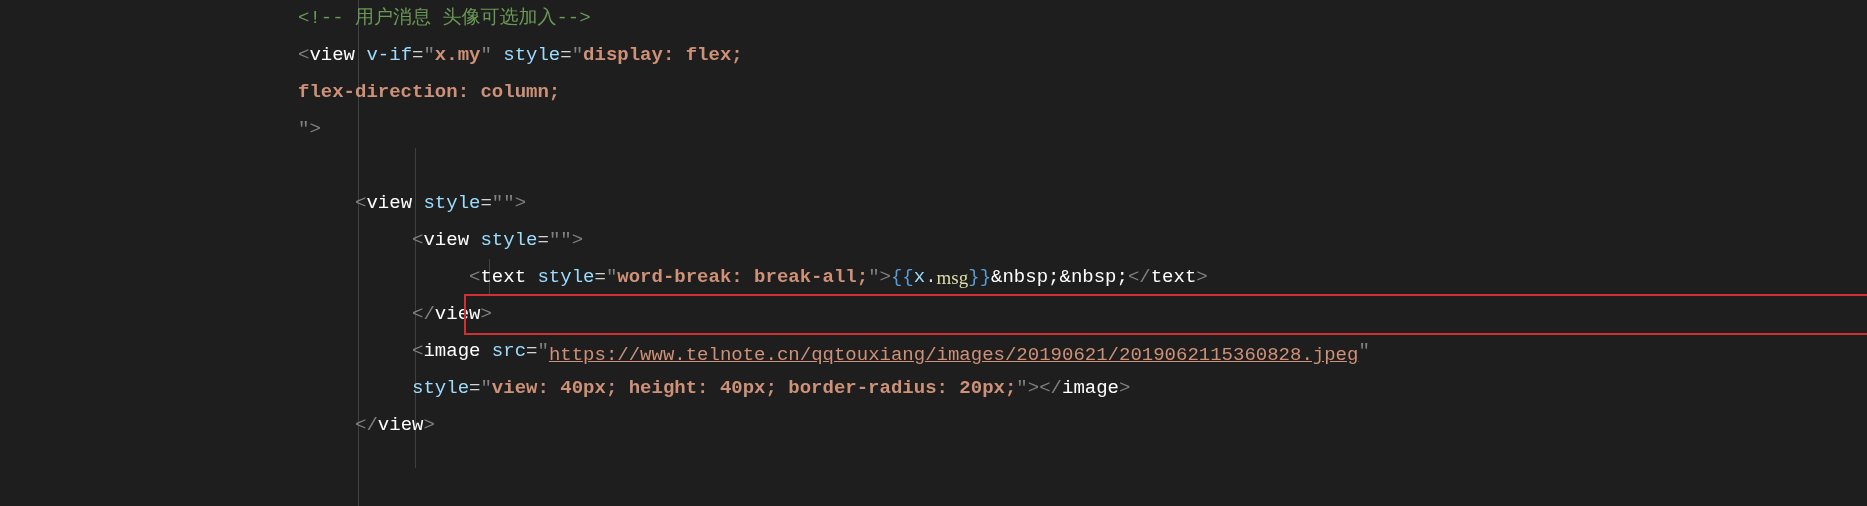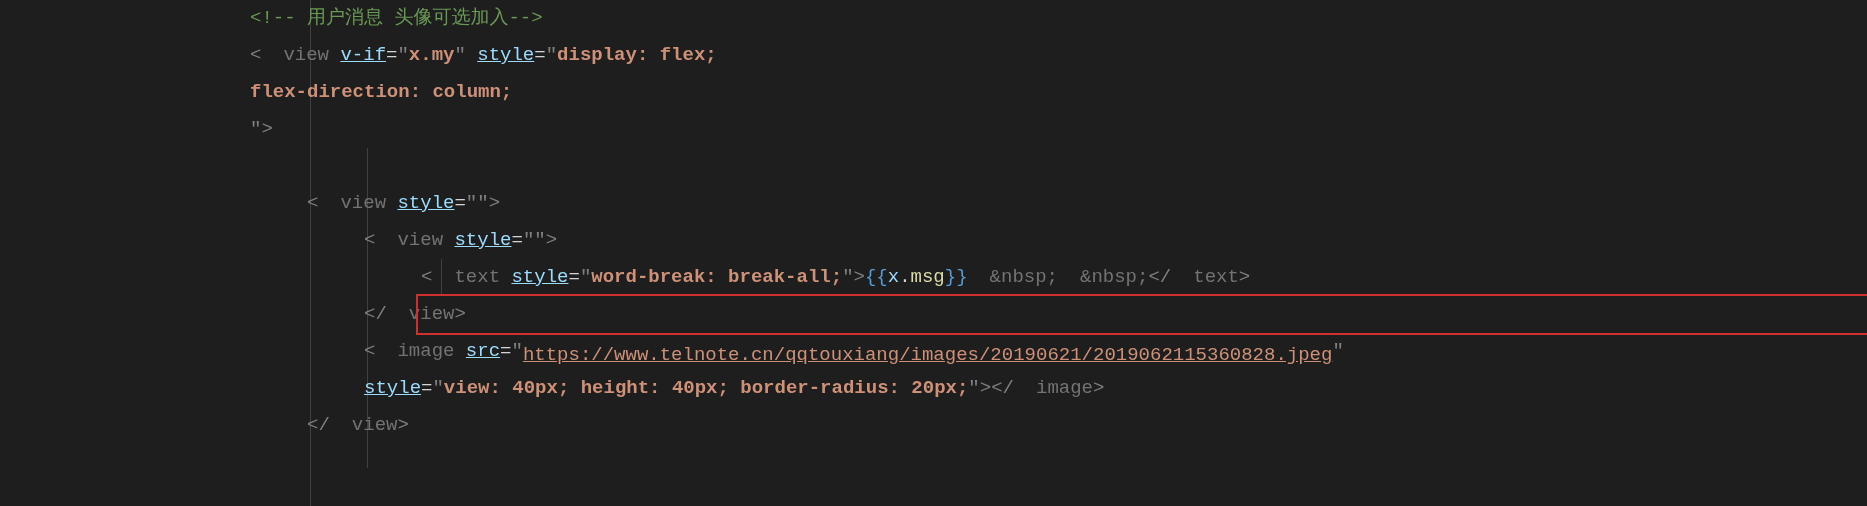--- a/index.html
+++ b/index.html
@@ -9,20 +9,21 @@
       font-size: 19px;
       line-height: 1.95;
       overflow: hidden;
       width: 1867px;
       height: 506px;
     }
     .editor {
       display: flex;
       width: 100%;
       height: 100%;
+      padding-left: 48px;
     }
     .gutter {
       width: 60px;
       background: #1e1e1e;
       flex-shrink: 0;
     }
     .code-area {
       flex: 1;
       padding-left: 0;
       position: relative;
@@ -43,27 +44,27 @@
       width: 1px;
       top: 0;
       bottom: 0;
       background: #404040;
     }
     .guide-1 { left: 250px; }
     .guide-2 { left: 307px; }
     
     .comment { color: #6a9955; }
     .tag-bracket { color: #808080; }
-    .tag-name { color: #737373; margin-left: 22px; }
-    .attr-name { color: #9cdcfe; text-decoration: underline; }
+    .tag-name { color: #ffffff; }
+    .attr-name { color: #9cdcfe; }
     .attr-value { color: #ce9178; font-weight: bold; }
     .eq { color: #d4d4d4; }
     .plain { color: #d4d4d4; }
     .mustache { color: #569cd6; }
-    .mustache-var { color: #dcdcaa; }
+    .mustache-var { color: #dcdcaa; font-family: Liberation Serif, serif; }
     .mustache-prop { color: #9cdcfe; }
     .url-link { color: #ce9178; text-decoration: underline; margin-top: 9px; }
     
     .highlight-line {
       background: rgba(40,40,40,0.0);
       position: relative;
     }
     .highlight-box {
       position: absolute;
       border: 2px solid #d03030;

